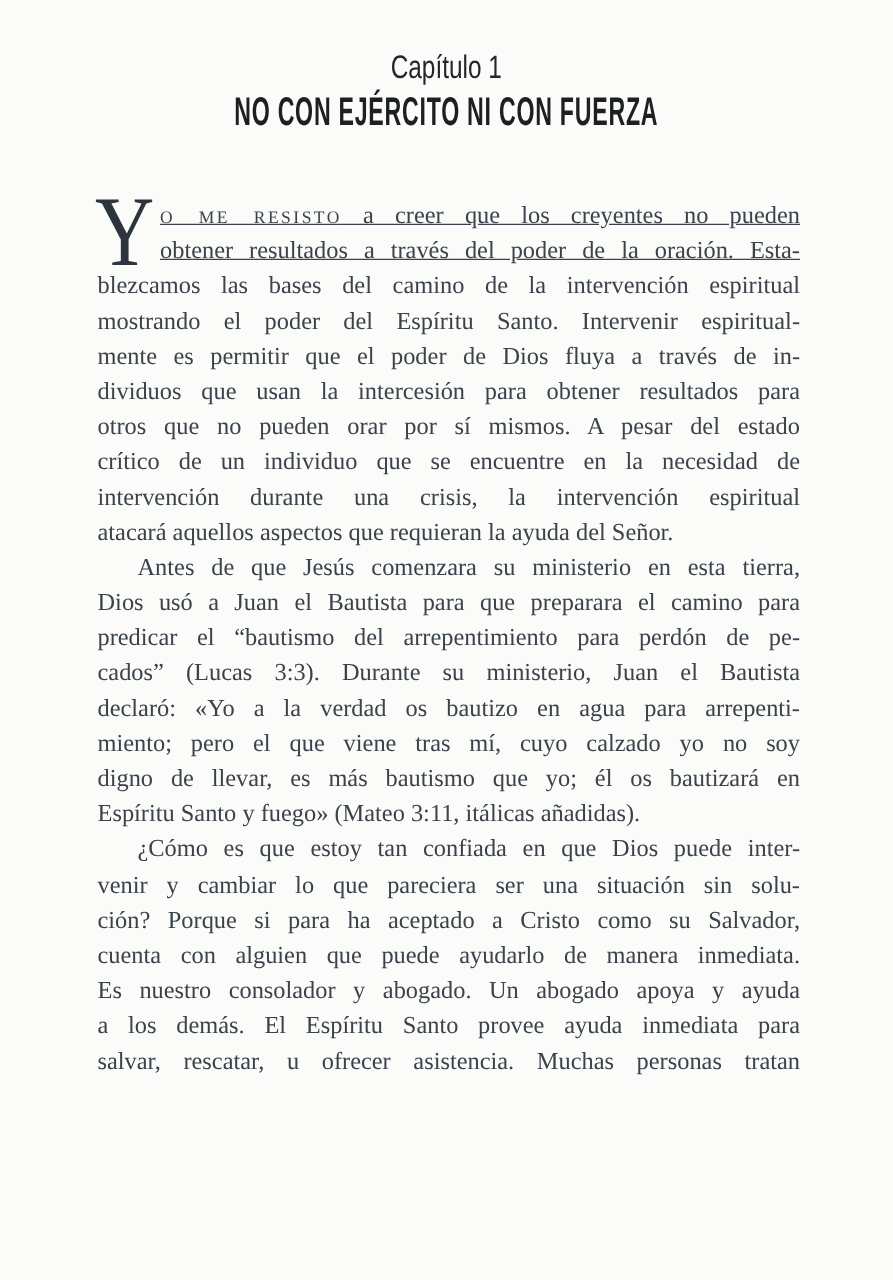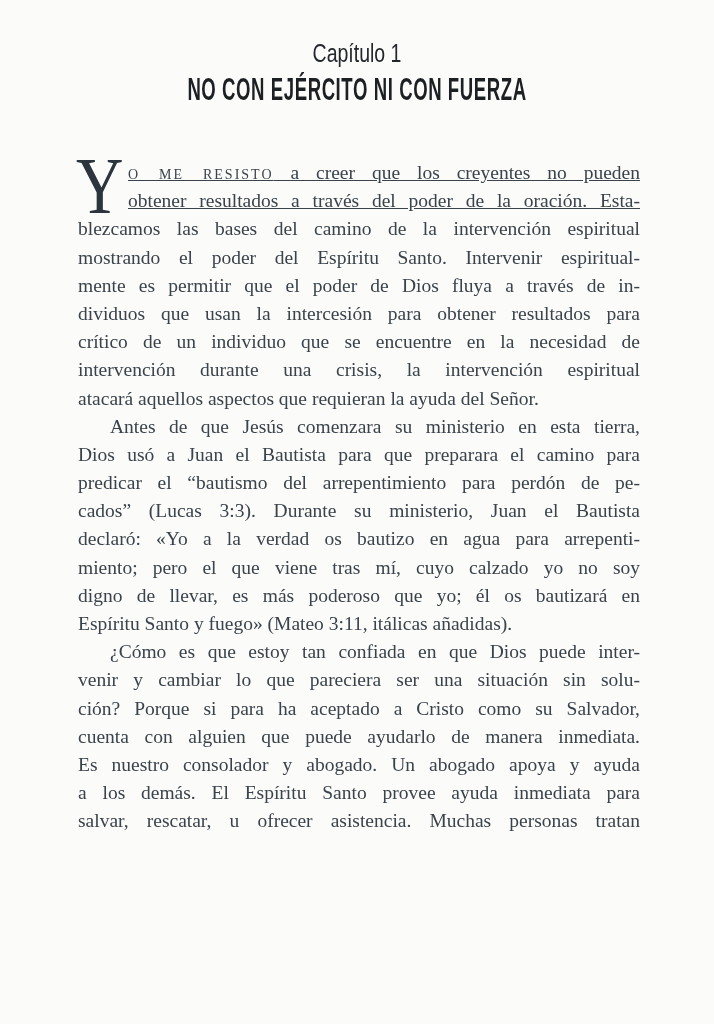--- a/index.html
+++ b/index.html
@@ -101,33 +101,34 @@
   <div class="textblock">
 
     <div class="para">
       <span class="dropcap">Y</span>
       <div class="line dc"><span class="sc">o me resisto</span><span> a creer que los creyentes no pueden</span></div>
       <div class="line dc">obtener resultados a través del poder de la oración. Esta-</div>
       <div class="line">blezcamos las bases del camino de la intervención espiritual</div>
       <div class="line">mostrando el poder del Espíritu Santo. Intervenir espiritual-</div>
       <div class="line">mente es permitir que el poder de Dios fluya a través de in-</div>
       <div class="line">dividuos que usan la intercesión para obtener resultados para</div>
+      <div class="line">otros que no pueden orar por sí mismos. A pesar del estado</div>
       <div class="line">crítico de un individuo que se encuentre en la necesidad de</div>
       <div class="line">intervención durante una crisis, la intervención espiritual</div>
       <div class="line end">atacará aquellos aspectos que requieran la ayuda del Señor.</div>
     </div>
 
     <div class="para">
       <div class="line ind">Antes de que Jesús comenzara su ministerio en esta tierra,</div>
       <div class="line">Dios usó a Juan el Bautista para que preparara el camino para</div>
       <div class="line">predicar el “bautismo del arrepentimiento para perdón de pe-</div>
       <div class="line">cados” (Lucas 3:3). Durante su ministerio, Juan el Bautista</div>
       <div class="line">declaró: «Yo a la verdad os bautizo en agua para arrepenti-</div>
       <div class="line">miento; pero el que viene tras mí, cuyo calzado yo no soy</div>
-      <div class="line">digno de llevar, es más poderoso que yo; él os bautizará en</div>
+      <div class="line">digno de llevar, es más bautismo que yo; él os bautizará en</div>
       <div class="line end">Espíritu Santo y fuego» (Mateo 3:11, itálicas añadidas).</div>
     </div>
 
     <div class="para">
       <div class="line ind">¿Cómo es que estoy tan confiada en que Dios puede inter-</div>
       <div class="line">venir y cambiar lo que pareciera ser una situación sin solu-</div>
       <div class="line">ción? Porque si para ha aceptado a Cristo como su Salvador,</div>
       <div class="line">cuenta con alguien que puede ayudarlo de manera inmediata.</div>
     </div>
 

